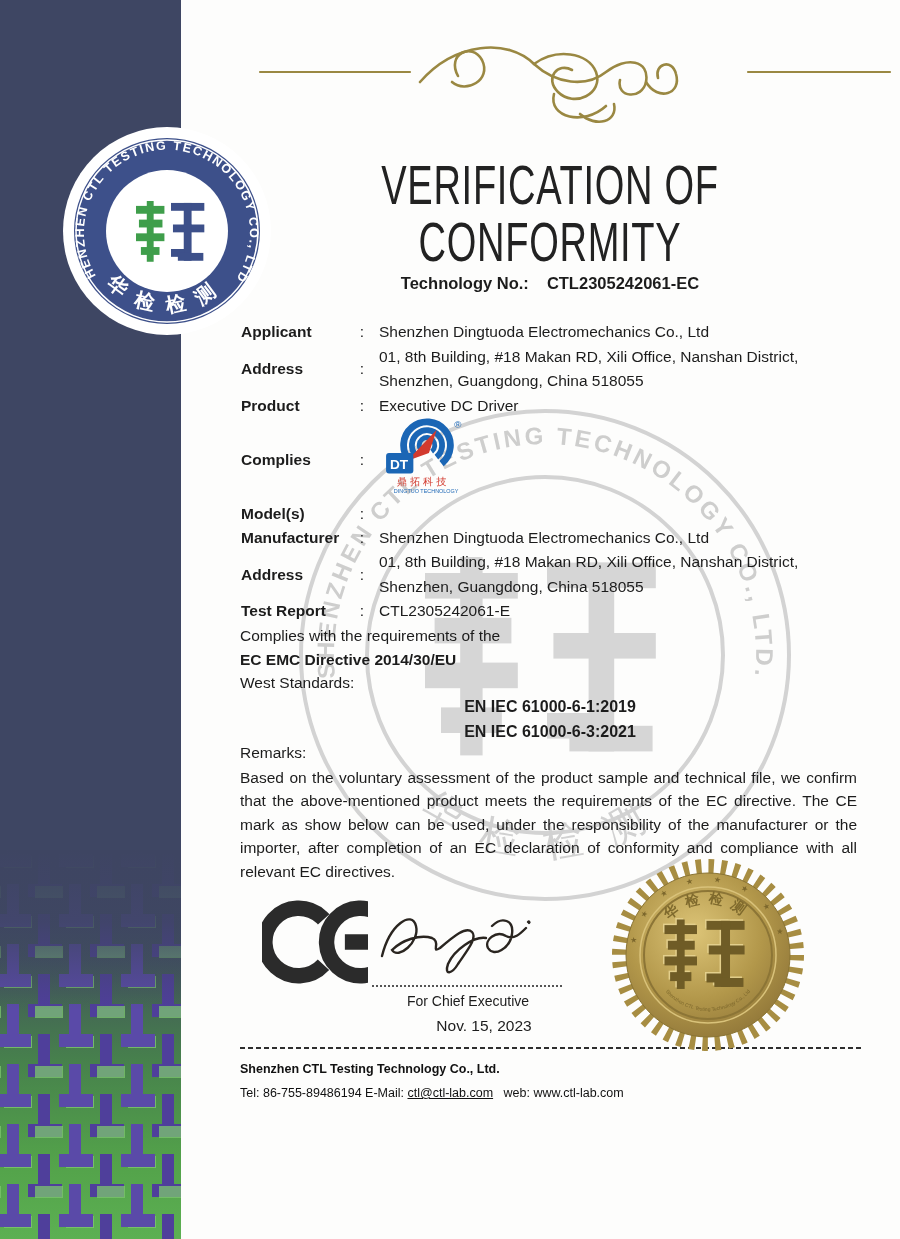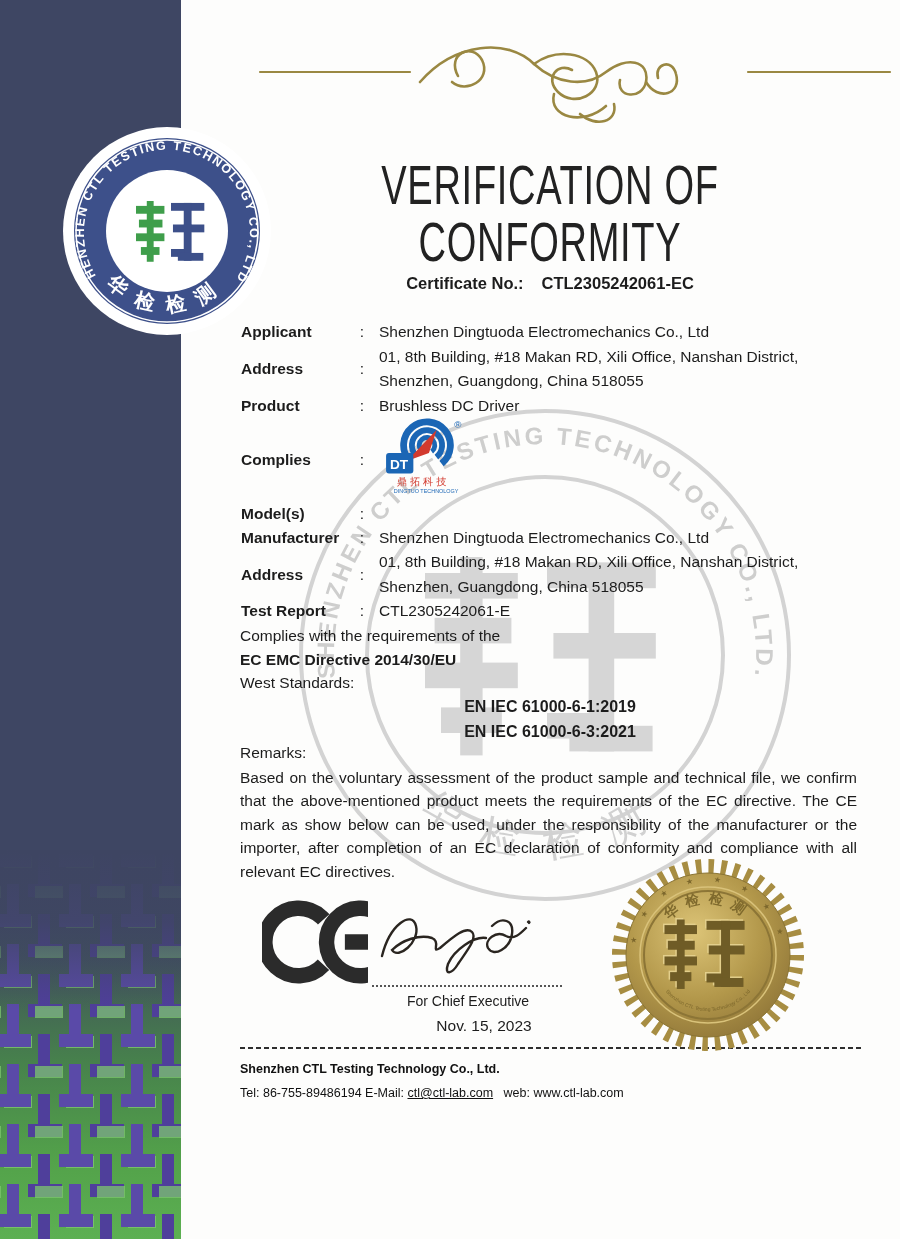--- a/index.html
+++ b/index.html
@@ -177,38 +177,38 @@
   </svg>
 
   <div class="content">
 
     <div class="title">
       <div>VERIFICATION OF</div>
       <div>CONFORMITY</div>
     </div>
 
     <div class="cert-line">
-      <span>Certificate No.:</span><span class="num">CTL2305242061-EC</span>
+      <span>Technology No.:</span><span class="num">CTL2305242061-EC</span>
     </div>
 
     <div class="fields">
       <div class="frow h1">
         <span class="lab">Applicant</span>
         <span class="colon">:</span>
         <span class="val">Shenzhen Dingtuoda Electromechanics Co., Ltd</span>
       </div>
       <div class="frow h2">
         <span class="lab">Address</span>
         <span class="colon">:</span>
         <span class="val">01, 8th Building, #18 Makan RD, Xili Office, Nanshan District, Shenzhen, Guangdong, China 518055</span>
       </div>
       <div class="frow h1">
         <span class="lab">Product</span>
         <span class="colon">:</span>
-        <span class="val">Brushless DC Driver</span>
+        <span class="val">Executive DC Driver</span>
       </div>
       <div class="frow hlogo">
         <span class="lab">Complies</span>
         <span class="colon">:</span>
         <span class="val">
           <svg class="tm-logo" viewBox="0 0 96 78">
             <g fill="none" stroke="#1b66b5">
               <circle cx="48" cy="28" r="24" stroke-width="7" stroke-dasharray="113 38" transform="rotate(140 48 28)"></circle>
               <circle cx="48" cy="28" r="15.5" stroke-width="6" stroke-dasharray="73 25" transform="rotate(140 48 28)"></circle>
               <circle cx="48" cy="28" r="8" stroke-width="5" stroke-dasharray="38 13" transform="rotate(140 48 28)"></circle>

